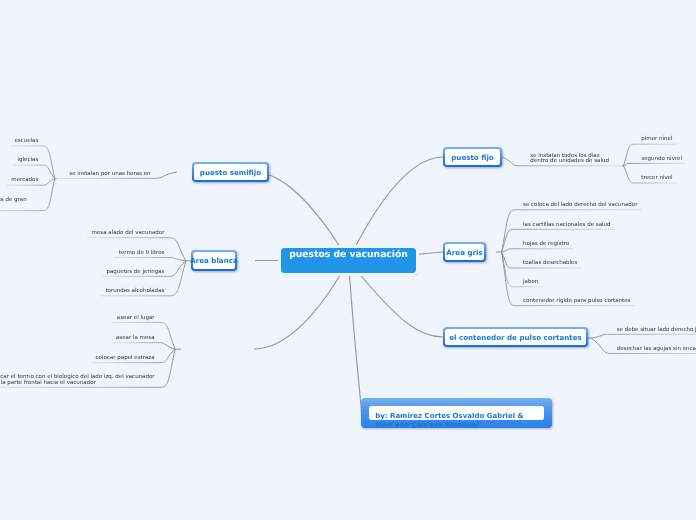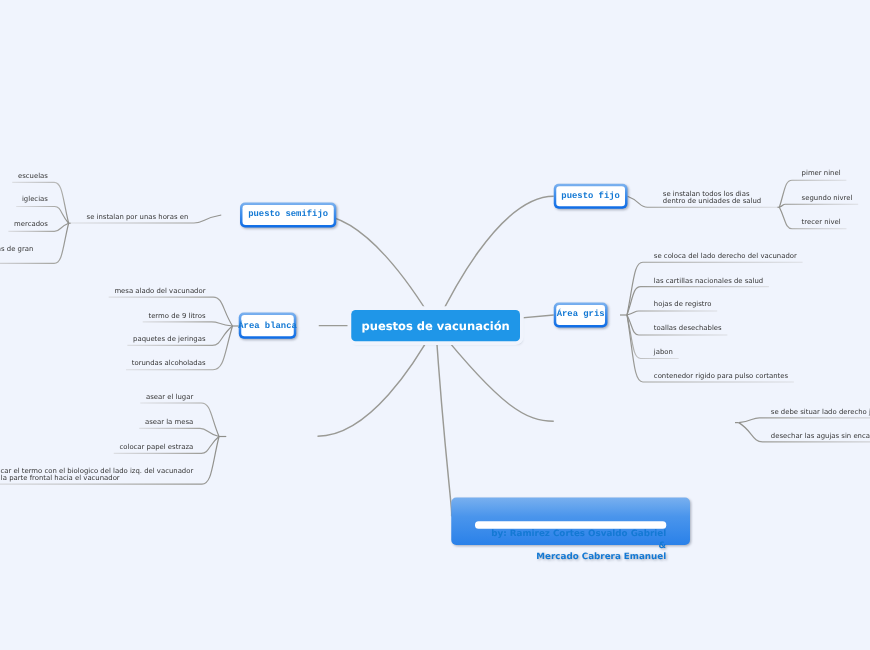--- a/index.html
+++ b/index.html
@@ -6,31 +6,31 @@
   body{width:696px;height:520px;overflow:hidden;background:#f0f4fd;
        font-family:"DejaVu Sans",sans-serif;-webkit-font-smoothing:antialiased;
        text-rendering:geometricPrecision;}
   #stage{position:relative;width:696px;height:520px;overflow:hidden;background:#f0f4fd;}
   svg.links{position:absolute;left:0;top:0;width:696px;height:520px;}
   .node{position:absolute;box-sizing:border-box;border-radius:4px;padding:1.6px;
         background:linear-gradient(180deg,#7fb3ef 0%,#4a95ec 35%,#0d6ce6 100%);
         filter:drop-shadow(1px 1.4px 1px rgba(70,80,100,.45));}
   .node > span{display:flex;width:100%;height:100%;background:#ffffff;border-radius:2.6px;
         color:#1479d4;font-weight:bold;font-size:7.1px;align-items:center;
-        justify-content:center;white-space:nowrap;font-family:Liberation Mono, monospace;}
+        justify-content:center;white-space:nowrap;}
   .root{position:absolute;box-sizing:border-box;background:#1f96e8;border:none;color:#ffffff;
-        border-radius:3.5px;font-weight:bold;font-size:9.2px;display:flex;align-items:center;
+        border-radius:3.5px;font-weight:bold;font-size:9.2px;display:flex;align-items:flex-start;
         justify-content:center;white-space:nowrap;
         box-shadow:0 0 0 3px #f0f4fd, 1.5px 2px 2px rgba(90,100,120,.45);}
   .leaf{position:absolute;color:#343434;font-size:5.5px;line-height:5.5px;white-space:nowrap;}
   .leaf.l{text-align:left;}
   .leaf.r{text-align:left;}
-  .credit{position:absolute;box-sizing:border-box;border-radius:4px;padding:19px;
+  .credit{position:absolute;box-sizing:border-box;border-radius:4px;padding:8px;
           background:linear-gradient(180deg,#79b0ef 0%,#4a95ec 40%,#2a81e9 100%);
-          filter:drop-shadow(1px 1.4px 1px rgba(70,80,100,.4));text-align:right;}
+          filter:drop-shadow(1px 1.4px 1px rgba(70,80,100,.4));}
   .credit > .inner{width:100%;height:100%;box-sizing:border-box;background:#fff;border-radius:2.8px;
           color:#1479d4;font-weight:bold;font-size:7px;line-height:9.1px;padding:6.1px 0 0 6.2px;}
 </style>
 </head>
 <body>
 
 <div id="stage">
   <svg class="links" viewBox="0 0 696 520">
     <g id="mainlinks" fill="none" stroke="#9a9a95" stroke-width="1.15">
       <path d="M254,172 C291.6,172 330.3,230.2 348.5,260.5"></path>
@@ -237,20 +237,23 @@
   </div>
   <div class="node" style="left:443px;top:147px;width:59px;height:20px;">
     <span>puesto fijo</span>
   </div>
   <div class="node" style="left:191px;top:250px;width:46px;height:21px;">
     <span>Área blanca</span>
   </div>
   <div class="node" style="left:443px;top:242px;width:43px;height:20px;">
     <span>Área gris</span>
   </div>
+  <div class="node" style="left:443px;top:327px;width:145px;height:20px;">
+    <span>el contenedor de pulso cortantes</span>
+  </div>
 
   <div class="credit" style="left:361px;top:398px;width:191px;height:30px;">
     <div class="inner">
       <div>by: Ramirez Cortes Osvaldo Gabriel &amp;</div>
       <div>Mercado Cabrera Emanuel</div>
     </div>
   </div>
 <div class="leaf l" style="top: 171.6px; left: 69.2719px; width: 81.3281px;">
       <div>se instalan por unas horas en</div>
     </div>

